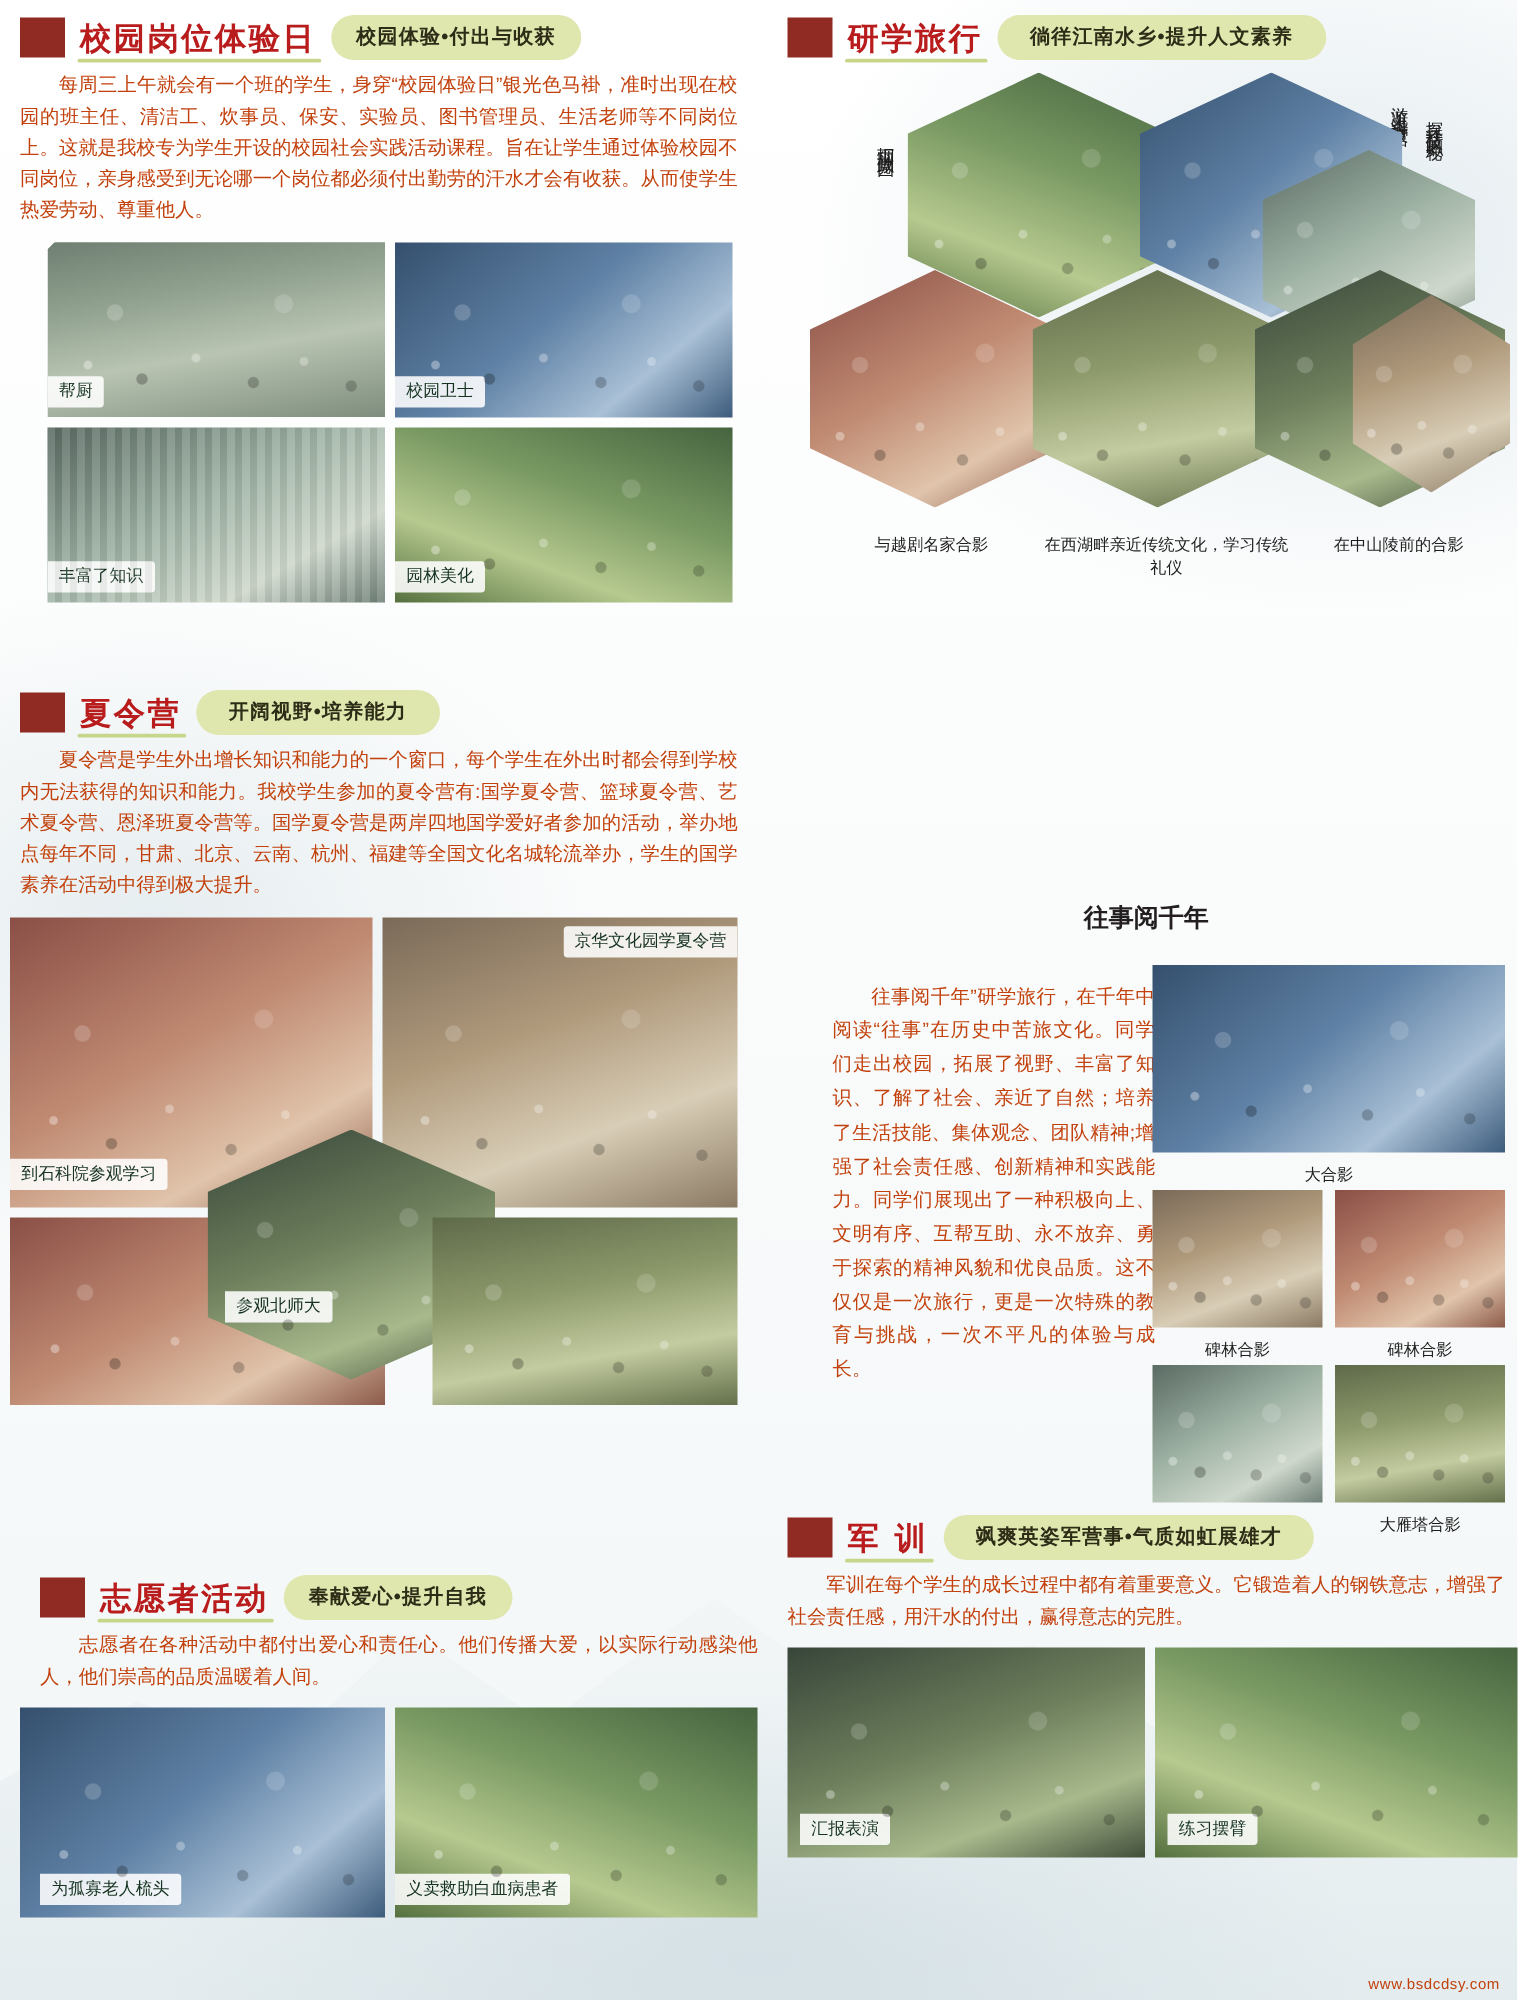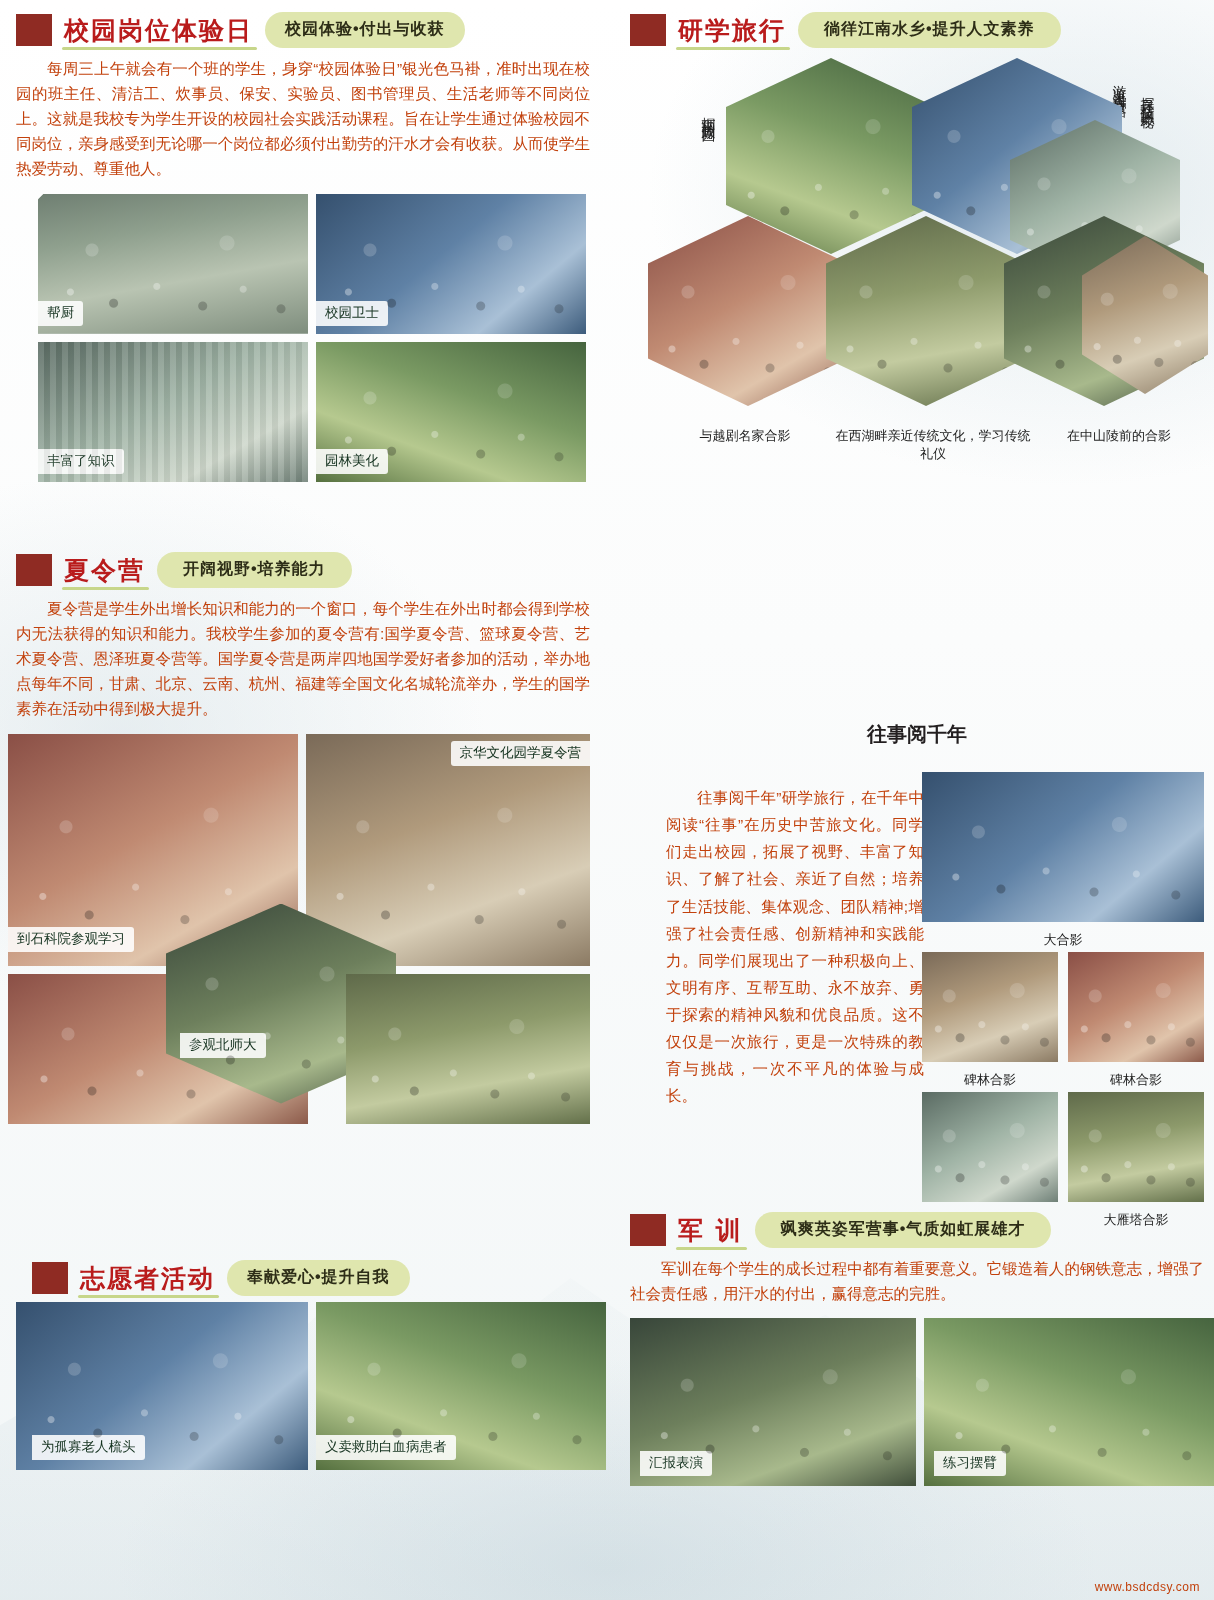--- a/index.html
+++ b/index.html
@@ -259,20 +259,21 @@
     </div>
 
     <div style="position:absolute; left:16px; top:1212px; width:574px;margin-top:48px;">
       <div class="sec-head">
         <div class="bar"></div>
         <div class="title-wrap">
             <div class="title">志愿者活动</div>
           </div>
         <div class="sub">奉献爱心•提升自我</div>
       </div>
+      <div class="para">志愿者在各种活动中都付出爱心和责任心。他们传播大爱，以实际行动感染他人，他们崇高的品质温暖着人间。</div>
 
       <div style="position:relative; height:170px; margin-top:6px;">
         <div class="photo ph-e speck" style="position:absolute; left:-16px; top:0; width:292px; height:168px;">
           <div class="cap" style="bottom:10px; left:16px;">为孤寡老人梳头</div>
         </div>
         <div class="photo ph-c speck" style="position:absolute; left:284px; top:0; width:290px; height:168px;">
           <div class="cap" style="bottom:10px;">义卖救助白血病患者</div>
         </div>
       </div>
     </div>

